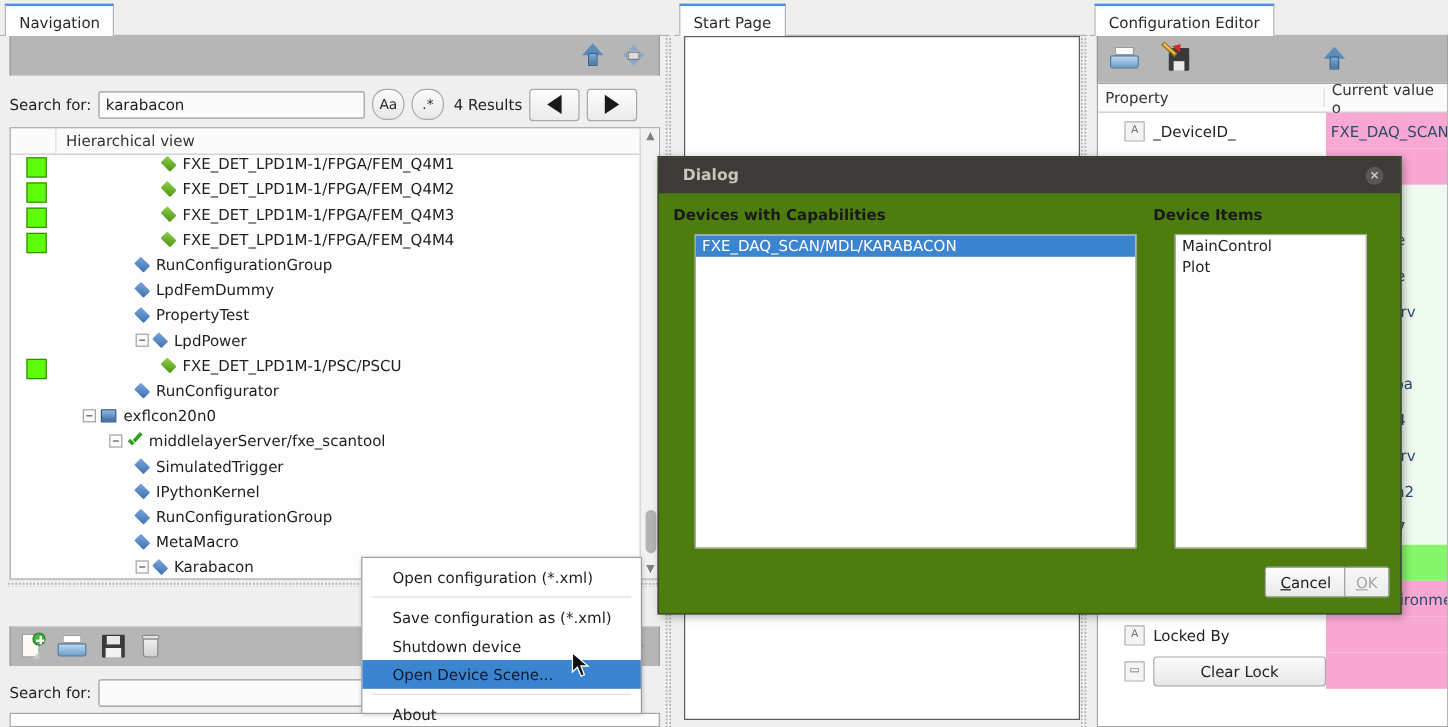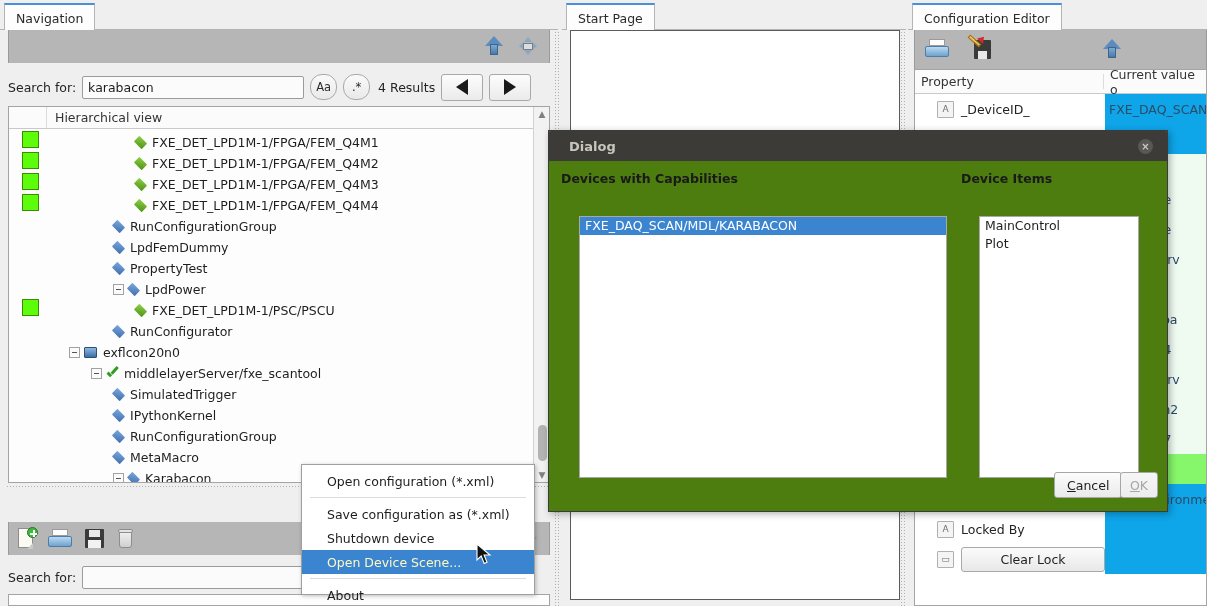--- a/index.html
+++ b/index.html
@@ -88,21 +88,21 @@
   }
   .tree-header {
     height: 22px; background: #fbfbfb; border-bottom: 1px solid #c9c9c9;
     display: flex; align-items: center; font-size: 12.5px; color: #333;
     position: relative;
   }
   .tree-header .c0 { width: 38px; border-right: 1px solid #dcdcdc; height: 100%; }
   .tree-header .c1 { padding-left: 8px; }
   .treerows { position: relative; }
   .trow {
-    height: 21px; display: flex; align-items: flex-end;
+    height: 21px; display: flex; align-items: flex-start;
     position: relative; font-size: 12.5px; color: #1e1e1e;
     white-space: nowrap;
   }
   .statecell { width: 38px; height: 21px; flex: 0 0 38px; position: relative; }
   .statebox {
     position: absolute; left: 13px; top: 2px; width: 17px; height: 17px;
     background: #5dfc0a; border: 1px solid #3c8c08;
   }
   .tlabel { display: flex; align-items: center; }
   .expander {
@@ -195,21 +195,21 @@
     display: flex; align-items: center; justify-content: center;
     margin-right: 7px; border-radius: 1px;
   }
   .ce-name { font-size: 12.5px; color: #222; white-space: nowrap; }
   .ce-val {
     flex: 1 1 auto; height: 30px; background: #effaf0;
     display: flex; align-items: center; justify-content: center;
     font-size: 12.5px; color: #2c4b68; white-space: nowrap; overflow: hidden;
   }
   .ce-val.state-on { background: #86f76a; color: #1e4a12; }
-  .ce-val.plain { background: #0ea5e9; color: #2c4b68; justify-content: flex-start; padding-left: 4px; }
+  .ce-val.plain { background: #f9a8d4; color: #2c4b68; justify-content: flex-start; padding-left: 4px; }
   .clearlock-btn {
     height: 25px; width: 152px; margin-left: 0;
     background: linear-gradient(#fbfbfb,#e8e8e8);
     border: 1px solid #a9a9a9; border-radius: 3px;
     font-size: 12.5px; color: #222;
     display: flex; align-items: center; justify-content: center;
   }
 
   
   .ico { display: inline-block; position: relative; }
@@ -265,21 +265,21 @@
   #ctxmenu {
     position: absolute; left: 283px; top: 464px; width: 234px; height: 131px;
     background: #fff; border: 1px solid #9f9f9f;
     box-shadow: 1px 1px 4px rgba(0,0,0,0.25);
     z-index: 40; padding: 4px 0; margin-left: 18px;
   }
   .mi {
     height: 24px; display: flex; align-items: center;
     padding-left: 25px; font-size: 12.5px; color: #1d1d1d; white-space: nowrap;
   }
-  .mi.sel { background: #3b84d0; color: #fef9c3; }
+  .mi.sel { background: #3b84d0; color: #0f172a; }
   .msep { height: 1px; background: #dcdcdc; margin: 4px 8px; }
 
   
   #cursor { position: absolute; left: 476px; top: 543px; width: 16px; height: 22px; z-index: 60; }
 
   
   #dialog {
     position: absolute; left: 548px; top: 130px; width: 620px; height: 382px;
     background: #4d7c0f; border: 1px solid #3b3b3b;
     box-shadow: 2px 2px 7px rgba(0,0,0,0.30);
@@ -291,21 +291,21 @@
     color: #c9c5bd; font-size: 13px; font-weight: bold;
     padding-left: 20px; position: relative;
     border-radius: 2px 2px 0 0;
   }
   #dlg-close {
     position: absolute; right: 14px; top: 8px; width: 15px; height: 15px;
     border-radius: 50%; background: #5a5854; color: #cfcbc4;
     font-size: 10px; display: flex; align-items: center; justify-content: center;
   }
   .dlg-colhdr { font-size: 12.5px; font-weight: bold; color: #1a1a1a; }
-  .listbox { background: #fff; border: 1px solid #a8a8a8; overflow: hidden; margin-top: 21px; }
+  .listbox { background: #fff; border: 1px solid #a8a8a8; overflow: hidden; }
   .litem { height: 18px; line-height: 18px; padding-left: 5px; font-size: 12.5px; color: #1f1f1f; white-space: nowrap; }
   .litem.sel { background: #3b84d0; color: #fff; }
   .dlgbtn {
     height: 26px; min-width: 58px; padding: 0 12px;
     background: linear-gradient(#fcfcfc,#eaeaea);
     border: 1px solid #a7a7a7; border-radius: 3px;
     font-size: 12.5px; color: #1d1d1d;
     display: flex; align-items: center; justify-content: center;
     font-family: inherit;
   }

